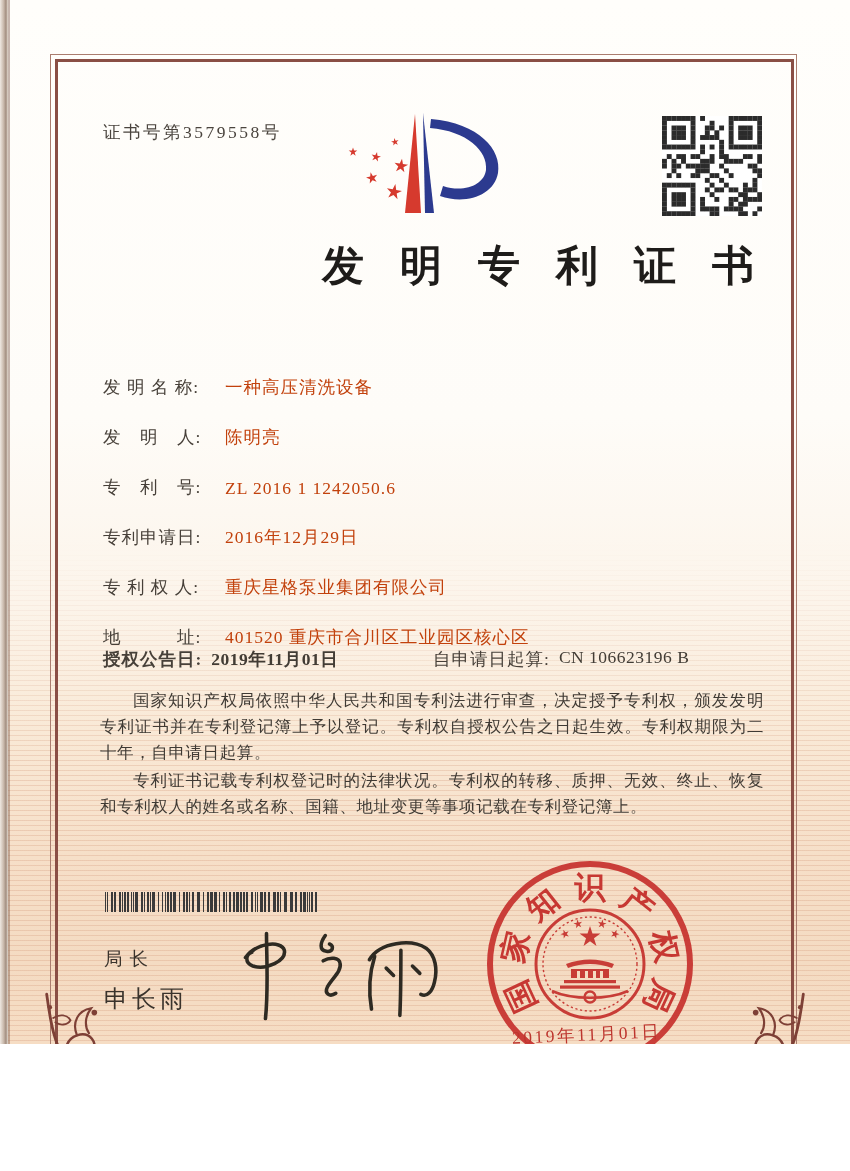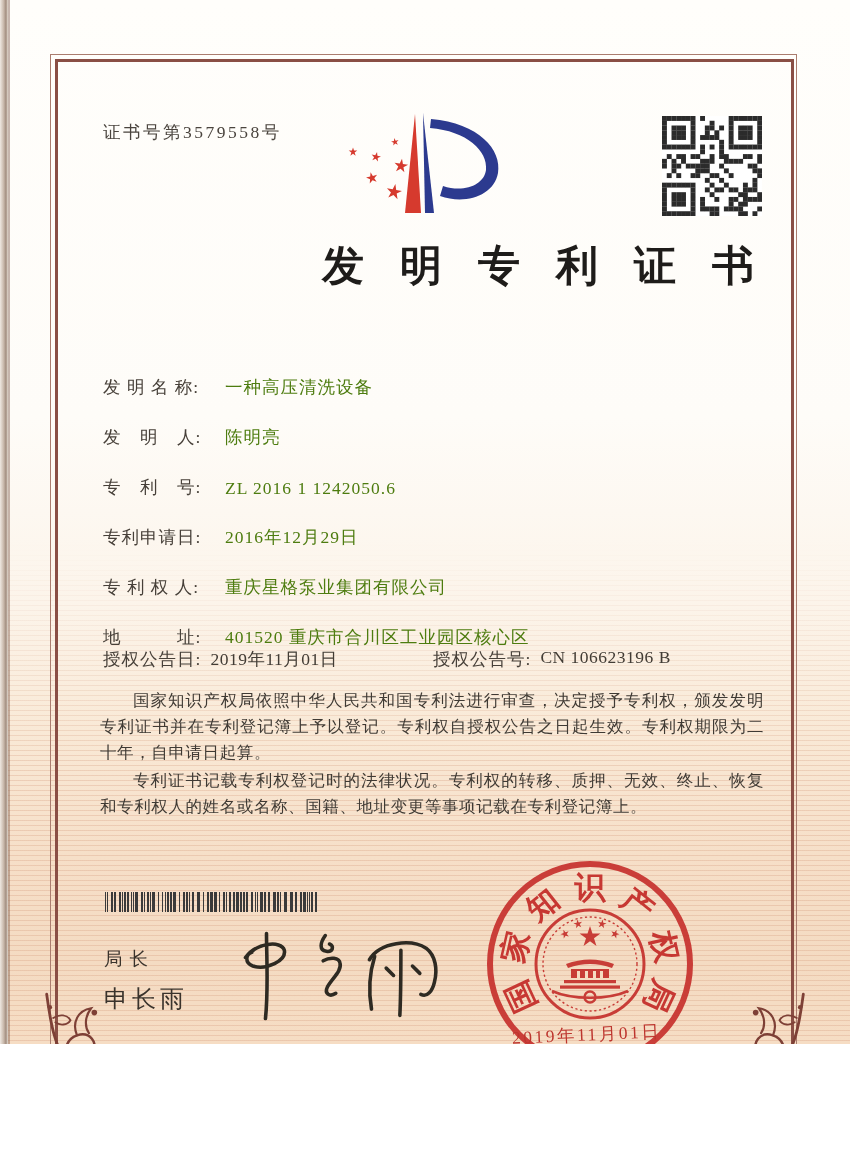--- a/index.html
+++ b/index.html
@@ -54,27 +54,27 @@
 
   .title{
     position:absolute; left:55px; right:60px; top:238px;
     text-align:right; font-size:42px; font-weight:bold; color:#1e1c1a;
     letter-spacing:36px; text-indent:36px; white-space:nowrap;
   }
 
   .fields{ position:absolute; left:103px; top:349px; width:620px; }
   .field-row{ height:50px; display:flex; align-items:flex-end; font-size:17.5px; }
   .field-label{ min-width:112px; letter-spacing:1px; color:#474039; }
-  .field-value{ margin-left:10px; letter-spacing:1px; color:#4d7c0f; }
+  .field-value{ margin-left:10px; letter-spacing:1px; color:#c2410c; }
 
   .grant-row{
     position:absolute; left:103px; top:647px; width:660px;
     display:flex; font-size:17.5px;
   }
-  .grant-pair1{ width:330px; display:flex; }
+  .grant-pair1{ width:330px; display:flex;font-weight:bold; }
   .grant-pair2{ display:flex; }
   .grant-label{ letter-spacing:1px; color:#474039; }
   .grant-value{ margin-left:9px; letter-spacing:0.5px; color:#423c35; }
 
   .body-text{
     position:absolute; left:100px; top:688px; width:664px;
     font-size:16.5px; line-height:26px; letter-spacing:0.6px; color:#3f3a34;
     text-align:justify;
   }
   .body-text p{ margin:0; text-indent:2em; }
@@ -403,21 +403,21 @@
       <span class="field-value">401520 重庆市合川区工业园区核心区</span>
     </div>
   </div>
 
   <div class="grant-row">
     <span class="grant-pair1">
       <span class="grant-label">授权公告日:</span>
       <span class="grant-value">2019年11月01日</span>
     </span>
     <span class="grant-pair2">
-      <span class="grant-label">授权公告号:</span>
+      <span class="grant-label">自申请日起算:</span>
       <span class="grant-value">CN 106623196 B</span>
     </span>
   </div>
 
   <div class="body-text">
     <p>国家知识产权局依照中华人民共和国专利法进行审查，决定授予专利权，颁发发明专利证书并在专利登记簿上予以登记。专利权自授权公告之日起生效。专利权期限为二十年，自申请日起算。</p>
     <p>专利证书记载专利权登记时的法律状况。专利权的转移、质押、无效、终止、恢复和专利权人的姓名或名称、国籍、地址变更等事项记载在专利登记簿上。</p>
   </div>
 
   <svg class="barcode" viewBox="0 0 215 20">

